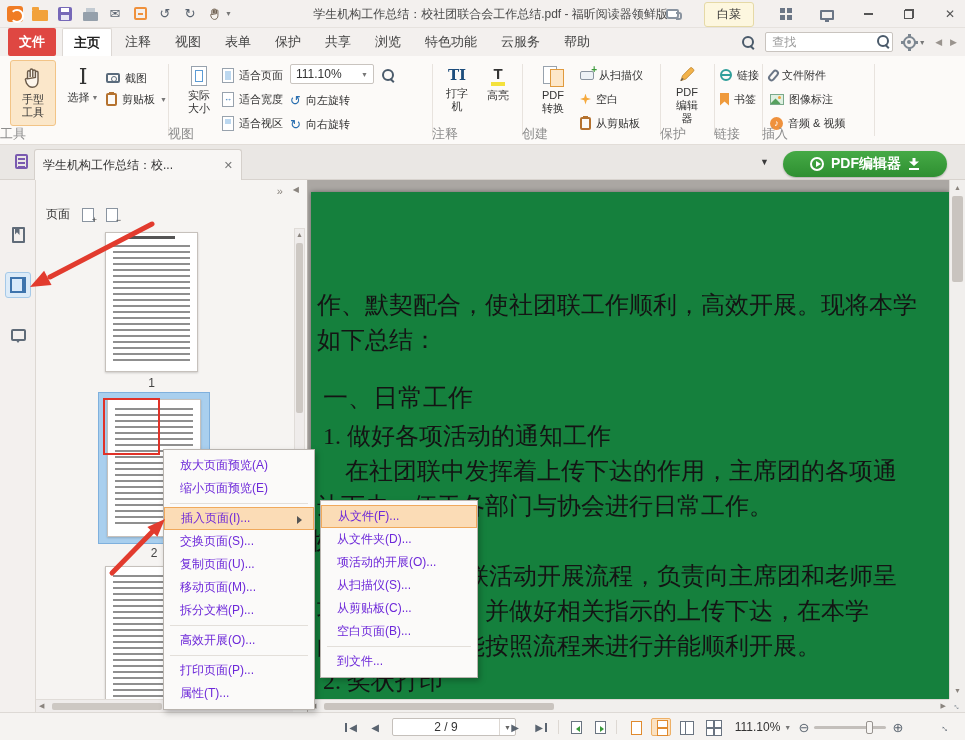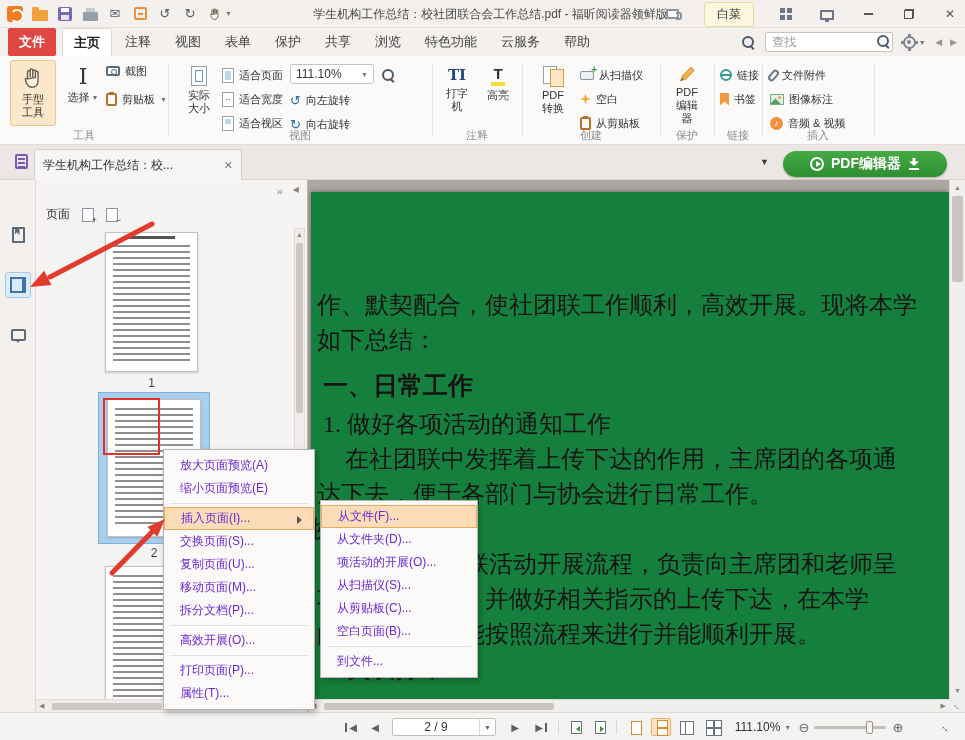--- a/index.html
+++ b/index.html
@@ -50,21 +50,21 @@
   .search-box input::placeholder{color:#999}
   .search-btn{position:absolute;right:3px;top:3px}
   .gear{width:13px;height:13px;border-radius:50%;border:2px solid #7d8791;position:relative}
   .gear::before{content:"";position:absolute;left:2px;top:2px;width:4px;height:4px;border-radius:50%;background:#7d8791}
   .gear::after{content:"";position:absolute;left:3px;top:-4px;width:3px;height:3px;background:#7d8791;box-shadow:0 14px 0 #7d8791,-7px 7px 0 #7d8791,7px 7px 0 #7d8791}
   .chev{font-size:9px;color:#9a948e}
 
   
   .ribbon{position:absolute;left:0;top:56px;width:965px;height:89px;background:#fcfaf8;border-bottom:1px solid #e2ddd8}
   .rgroup{position:absolute;top:0;height:89px}
-  .glabel{position:absolute;bottom:2px;left:0;right:0;text-align:center;font-size:11px;color:#8d8d8d}
+  .glabel{position:absolute;bottom:2px;left:0;right:0;font-size:13px;color:#8d8d8d}
   .rsep{position:absolute;top:8px;bottom:8px;width:1px;background:#e8e3de}
   .bigbtn{position:absolute;top:4px;width:46px;height:66px;display:flex;flex-direction:column;align-items:center;padding-top:5px;gap:3px;border-radius:3px;border:1px solid transparent}
   .bigbtn .lbl{width:26px;text-align:center;font-size:11px;line-height:13px;color:#333;word-break:break-all}
   .bigbtn.sel{background:#fbe7ca;border-color:#f2c487}
   .smallbtn{position:absolute;height:22px;display:flex;align-items:center;gap:5px;font-size:11px;color:#333;white-space:nowrap}
   .ibeam{font-family:"DejaVu Serif","Liberation Serif",serif;font-size:22px;line-height:22px;color:#333}
   .twic{font-family:"DejaVu Serif","Liberation Serif",serif;font-size:15px;font-weight:bold;color:#1d4independ}
   .twic{color:#1d4d7c}
   .hlic{font-size:15px;font-weight:bold;color:#333;border-bottom:4px solid #f4e13c;line-height:16px;padding:0 2px}
   .asic{width:16px;height:20px;background:#fff;border:1px solid #98a2ad;position:relative}
@@ -138,33 +138,33 @@
   .ppscroll .thm{position:absolute;left:1px;right:1px;top:14px;height:170px;background:#cdc8c3;border-radius:2px}
   .sarrow{font-size:7px;color:#8a847e;line-height:12px}
   .pphs{position:absolute;left:0;right:14px;bottom:0;height:13px;background:#efeceb;border-top:1px solid #e0dcd8;display:flex;align-items:center;justify-content:space-between;padding:0 3px}
   .pphs .thm{position:absolute;left:16px;width:110px;top:3px;height:7px;background:#cdc8c3;border-radius:2px}
 
   .docarea{position:absolute;left:308px;top:180px;width:657px;height:532px;background:#aba7a3;overflow:hidden}
   .docpage{position:absolute;left:3px;top:12px;width:638px;height:520px;background:#15803d;box-shadow:0 0 5px rgba(0,0,0,.4);overflow:hidden}
   .doccontent{position:absolute;left:0;top:96px;right:0}
   .dline{height:35px;line-height:35px;font-family:"Liberation Serif","DejaVu Serif",serif;font-size:24px;color:#141414;white-space:nowrap;overflow:hidden}
   .dline.p6{padding-left:6px}.dline.p12{padding-left:12px}.dline.p34{padding-left:34px}.dline.p0{padding-left:0}
-  .dline.head{font-weight:bold;font-size:25px;margin-top:10px;margin-bottom:4px}
+  .dline.head{font-weight:normal;font-size:25px;margin-top:22px;margin-bottom:4px}
   .docvs{position:absolute;right:0;top:0;bottom:13px;width:16px;background:#f1efed;border-left:1px solid #ddd9d5;display:flex;flex-direction:column;align-items:center;justify-content:space-between;padding:2px 0}
   .docvs .thm{position:absolute;left:2px;right:2px;top:16px;height:86px;background:#c9c4bf;border-radius:2px}
   .dochs{position:absolute;left:0;right:16px;bottom:0;height:13px;background:#f1efed;border-top:1px solid #ddd9d5;display:flex;align-items:center;justify-content:space-between;padding:0 3px}
   .dochs .thm{position:absolute;left:16px;width:230px;top:3px;height:7px;background:#c9c4bf;border-radius:2px}
   .corner{position:absolute;right:0;bottom:0;width:16px;height:13px;background:#f1efed;display:flex;align-items:center;justify-content:center;color:#7d8791;font-size:9px}
   .corner span{display:inline-block;transform:rotate(45deg)}
 
   
   .statusbar{position:absolute;left:0;bottom:0;width:965px;height:28px;background:#f5f3f1;border-top:1px solid #ddd9d5}
   .sbi{position:absolute;top:0;height:28px;display:flex;align-items:center;justify-content:center;color:#5a6470;font-size:10px;gap:2px}
   .sbar{width:2px;height:9px;background:#5a6470}
-  .pagecombo{position:absolute;left:392px;top:5px;width:104px;height:18px;background:#fff;border:1px solid #c5c0bb;border-radius:2px;display:flex;align-items:center;font-size:12px;color:#333}
+  .pagecombo{position:absolute;left:392px;top:5px;width:124px;height:18px;background:#fff;border:1px solid #c5c0bb;border-radius:2px;display:flex;align-items:center;font-size:12px;color:#333}
   .pagecombo .val{flex:1;text-align:center}
   .pagecombo .cbx{width:16px;height:100%;border-left:1px solid #ddd8d3;display:flex;align-items:center;justify-content:center;font-size:7px;color:#666}
   .ssep{position:absolute;top:7px;width:1px;height:14px;background:#ddd8d3}
   .pv{width:11px;height:13px;border:1px solid #6a7481;background:#fff;position:relative}
   .pv::after{content:"";position:absolute;left:2px;top:4px;border:3px solid transparent}
   .pv.l::after{border-right:4px solid #3a9a3a;left:1px}
   .pv.r::after{border-left:4px solid #3a9a3a;left:4px}
   .vmwrap{width:20px;height:18px;position:relative;border:1px solid transparent;border-radius:2px}
   .vmwrap.active{background:#fbe2c2;border-color:#eeb066}
   .vm-single::before{content:"";position:absolute;left:5px;top:2px;width:9px;height:12px;border:1px solid #e08a2e;background:#fff}
@@ -285,21 +285,21 @@
           </svg>
         <span class="lbl">手型工具</span>
       </div>
       <div class="bigbtn" style="left:60px">
         <span class="ibeam">I</span>
         <span class="lbl" style="width:36px;display:flex;align-items:center;justify-content:center;gap:2px">
             <span>选择</span>
             <span class="caret">▼</span>
           </span>
       </div>
-      <div class="smallbtn" style="left:106px;top:4px">
+      <div class="smallbtn" style="left:106px;top:11px">
         <span class="cam"></span>
           <span>截图</span>
       </div>
       <div class="smallbtn" style="left:106px;top:32px">
         <span class="clipb"></span>
           <span>剪贴板</span>
           <span class="caret">▼</span>
       </div>
       <div class="glabel">工具</div>
     </div>

